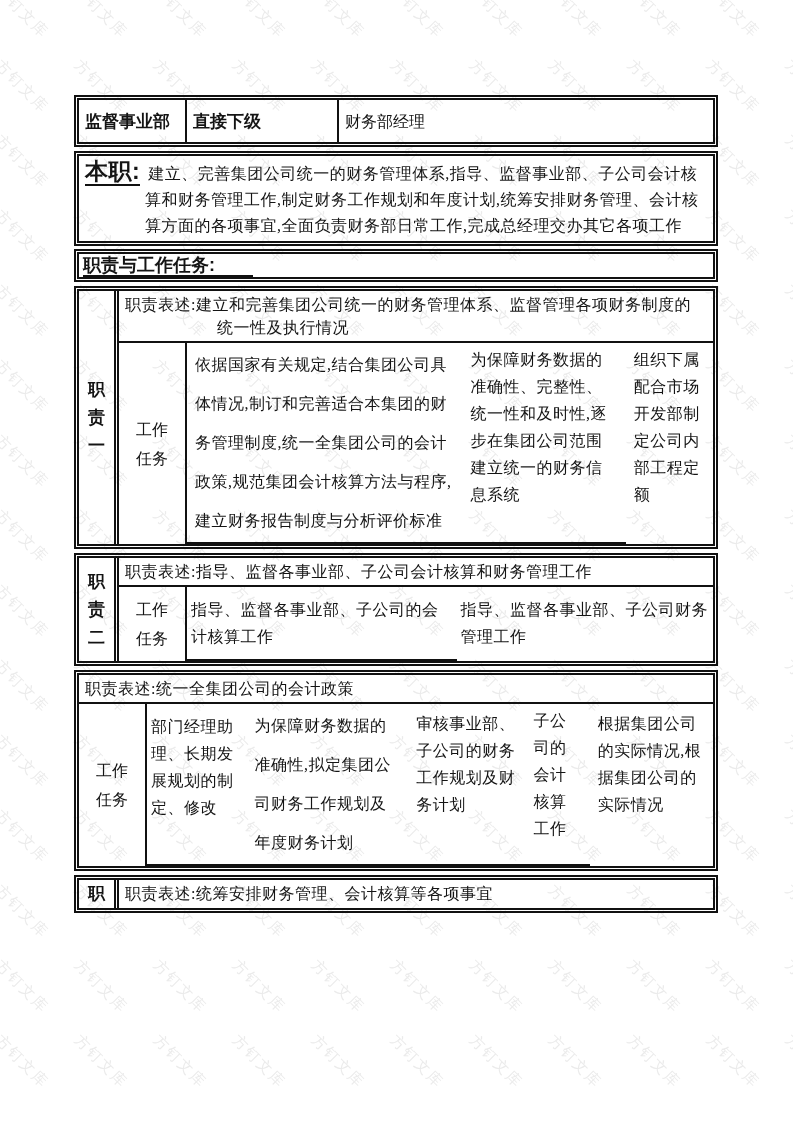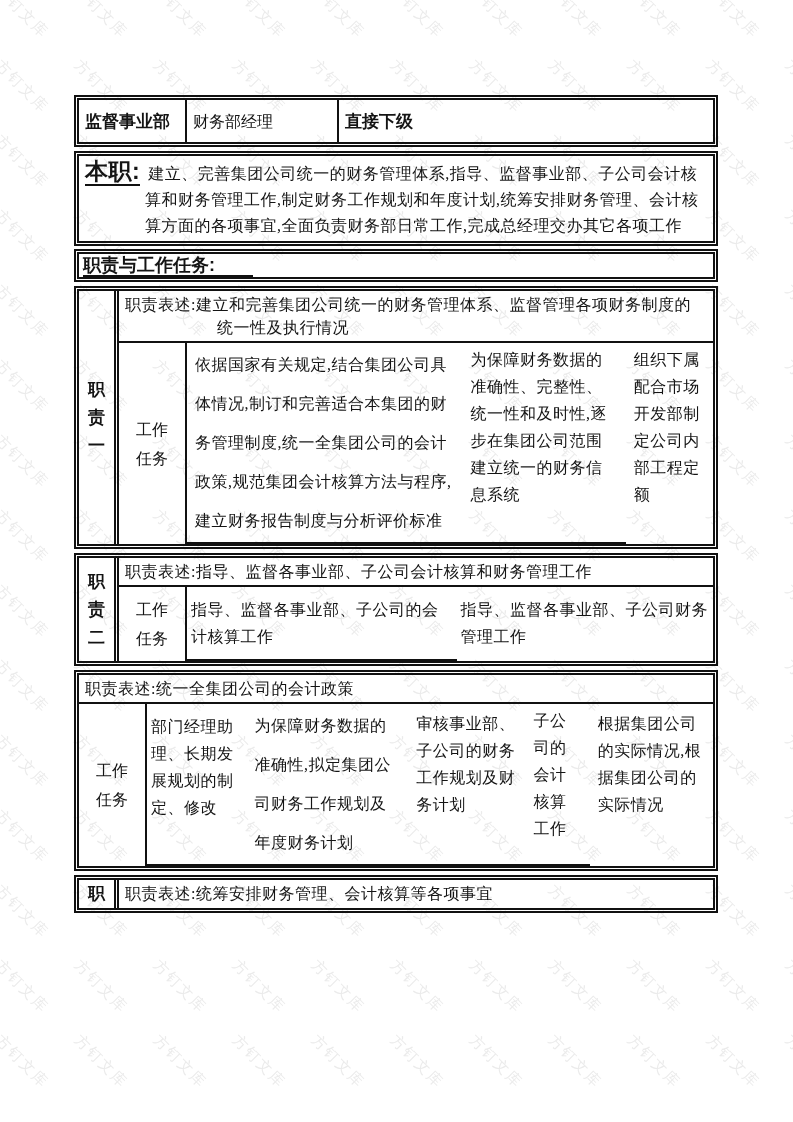--- a/index.html
+++ b/index.html
@@ -319,22 +319,22 @@
       <span class="wm" style="left: 541px; top: 1052px; color: rgb(235, 235, 235);">方钉文库</span>
       <span class="wm" style="left: 620px; top: 1052px; color: rgb(235, 235, 235);">方钉文库</span>
       <span class="wm" style="left: 699px; top: 1052px; color: rgb(235, 235, 235);">方钉文库</span>
       <span class="wm" style="left: 778px; top: 1052px; color: rgb(235, 235, 235);">方钉文库</span>
     </div>
 
   <div class="doc">
 
     <div class="tbl t-head">
       <div class="cell hdr bold-hdr">监督事业部</div>
+      <div class="cell hdr bold-hdr">直接下级</div>
       <div class="cell">财务部经理</div>
-      <div class="cell hdr bold-hdr">直接下级</div>
     </div>
 
     <div class="tbl t-duty">
       <p><span class="duty-label bold-hdr">本职:</span><span>建立、完善集团公司统一的财务管理体系,指导、监督事业部、子公司会计核算和财务管理工作,制定财务工作规划和年度计划,统筹安排财务管理、会计核算方面的各项事宜,全面负责财务部日常工作,完成总经理交办其它各项工作</span></p>
     </div>
 
     <div class="tbl t-bar">
       <span class="bar-text bold-hdr">职责与工作任务:</span>
     </div>
 

